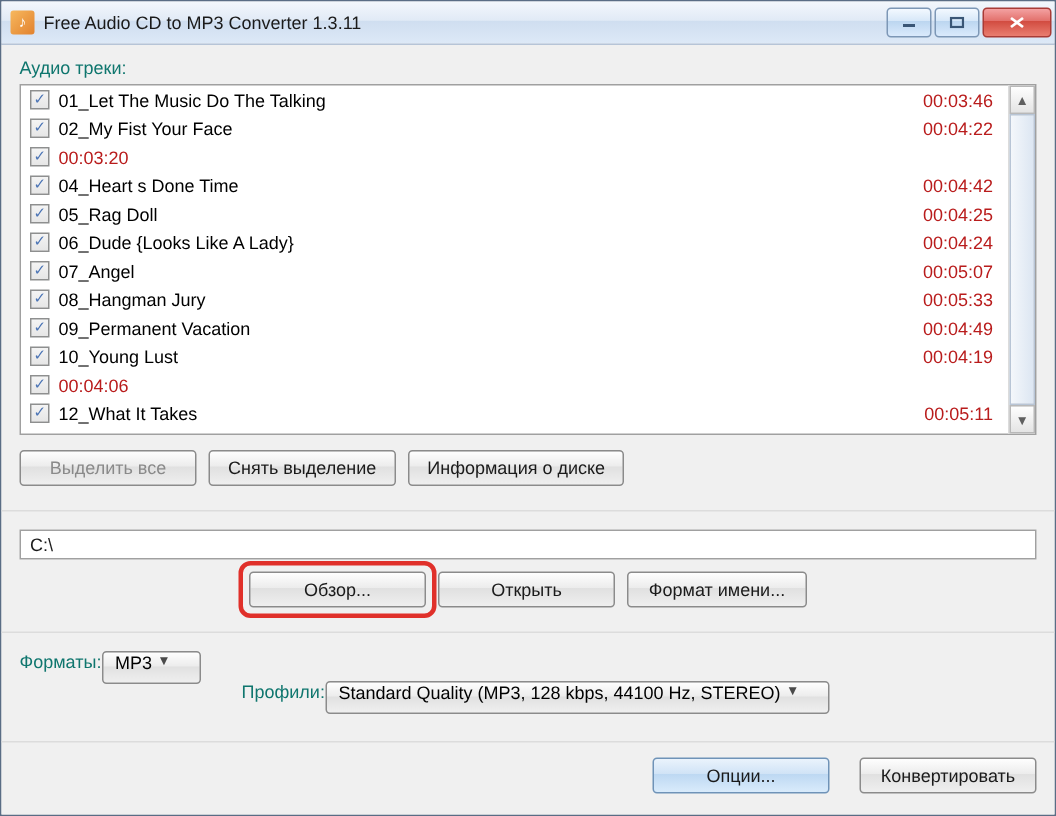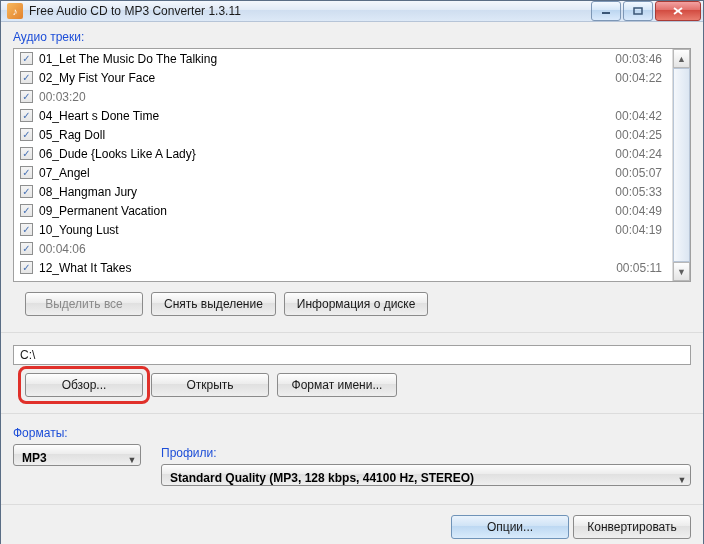--- a/index.html
+++ b/index.html
@@ -68,21 +68,21 @@
     font-weight: bold;
   }
   .content {
     flex: 1;
     padding: 8px 12px 10px;
     display: flex;
     flex-direction: column;
     background: #f0f0f0;
   }
   .label {
-    color: #1d4ed8;
+    color: #0f766e;
     margin-bottom: 4px;
   }
   .tracklist-wrap {
     border: 1px solid #a0a0a0;
     background: #fff;
     height: 232px;
     display: flex;
   }
   .tracklist {
     flex: 1;
@@ -103,21 +103,21 @@
     margin-right: 6px;
     display: flex;
     align-items: center;
     justify-content: center;
     color: #4b74b5;
     font-size: 10px;
     line-height: 1;
     box-sizing: border-box;
   }
   .tname { flex: 1; }
-  .ttime { color: #737373; padding-right: 4px; }
+  .ttime { color: #b91c1c; padding-right: 4px; }
   .vscroll {
     width: 17px;
     background: #f0f0f0;
     border-left: 1px solid #dcdcdc;
     display: flex;
     flex-direction: column;
   }
   .sb-btn {
     height: 17px;
     background: linear-gradient(to bottom,#fefefe,#e4e4e4);
@@ -133,21 +133,20 @@
     position:absolute; left:0; right:0; top:0;
     height: 100%;
     background: linear-gradient(to right,#f4f7fb,#dce6f2);
     border:1px solid #b8c5d6;
     box-sizing:border-box;
   }
   .button-row {
     display: flex;
     gap: 8px;
     margin-top: 10px;
-    margin-left: 12px;
   }
   .btn {
     height: 24px;
     padding: 0 12px;
     min-width: 118px;
     border: 1px solid #8b8b8b;
     border-radius: 3px;
     background: linear-gradient(to bottom,#fefefe,#ececec 45%,#e0e0e0 46%,#efefef);
     display: inline-flex;
     align-items: center;
@@ -186,45 +185,44 @@
     display: flex;
     align-items: center;
     font-size: 12px;
     color: #1a1a1a;
   }
   .row2 {
     display: flex;
     gap: 20px;
     margin-bottom: 4px;
   }
-  .combo-wrap { display:flex; flex-direction:column; }
+  .combo-wrap { display:flex; }
   .combo {
     height: 22px;
     border: 1px solid #8b8b8b;
     border-radius: 3px;
     background: linear-gradient(to bottom,#fefefe,#ececec 45%,#e0e0e0 46%,#efefef);
     display:flex;
-    align-items:flex-end;
-    padding: 0 0 0 8px;
+    align-items:flex-start;
+    padding: 0 16px 0 8px;
     box-sizing: border-box;
-    font-weight: bold;
   }
   .combo .cval { flex:1; }
   .combo .carrow {
     width: 16px;
     display:flex;
     align-items:center;
     justify-content:center;
     color:#4a4a4a;
     font-size:9px;
   }
   .footer-row {
     display:flex;
     justify-content:flex-end;
-    gap: 4px;
+    gap: 20px;
     padding: 10px 0 0;
     text-align: center;
   }
 </style>
 </head>
 <body>
 
 <div class="window">
   <div class="titlebar">
     <div class="app-icon">♪</div>
@@ -325,21 +323,21 @@
     <div class="button-row">
       <div class="btn disabled">Выделить все</div>
       <div class="btn">Снять выделение</div>
       <div class="btn" style="min-width:130px">Информация о диске</div>
     </div>
 
     <div class="sep"></div>
 
     <div class="textfield">C:\</div>
 
-    <div class="button-row" style="margin-top:8px;">
+    <div class="button-row" style="margin-top:8px;justify-content:center;">
       <span class="highlight-wrap">
         <div class="btn">Обзор...</div>
       </span>
       <div class="btn">Открыть</div>
       <div class="btn" style="min-width:120px">Формат имени...</div>
     </div>
 
     <div class="sep"></div>
 
     <div class="row2">

